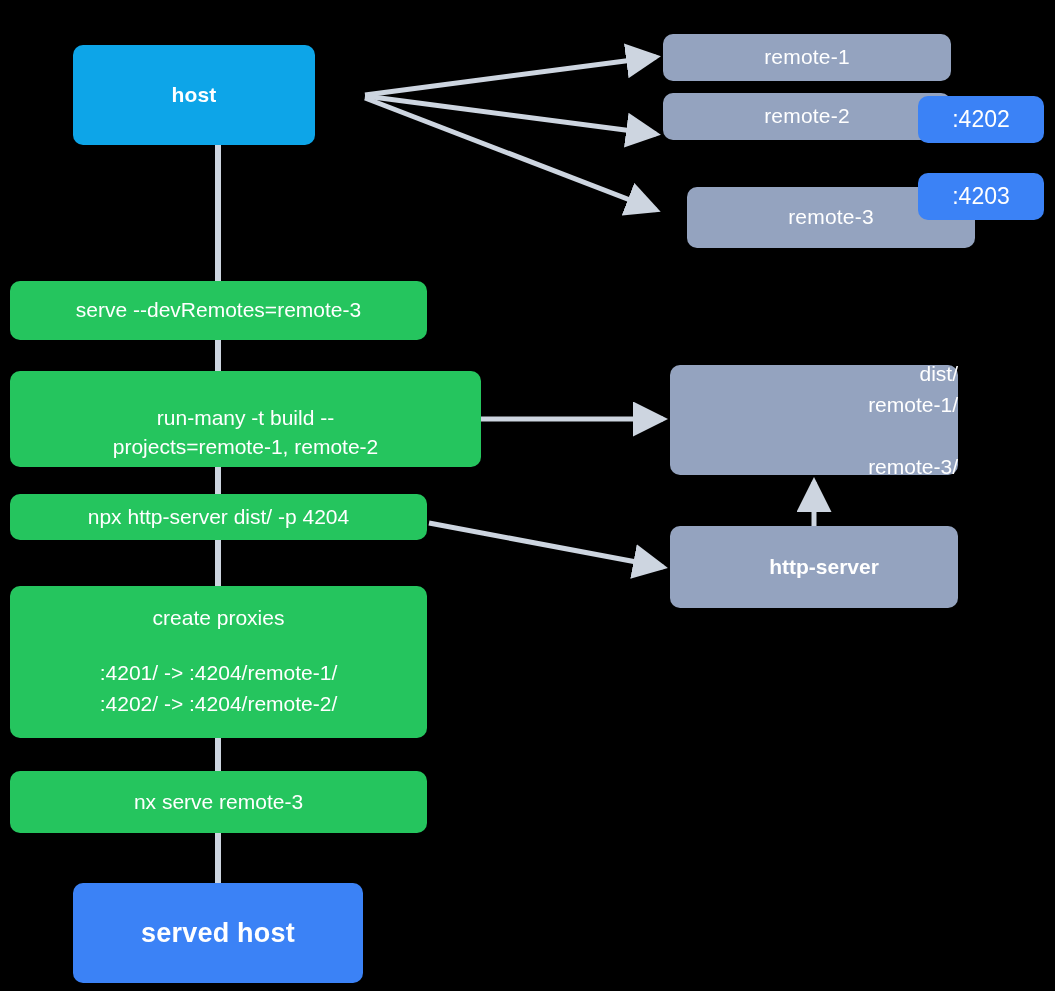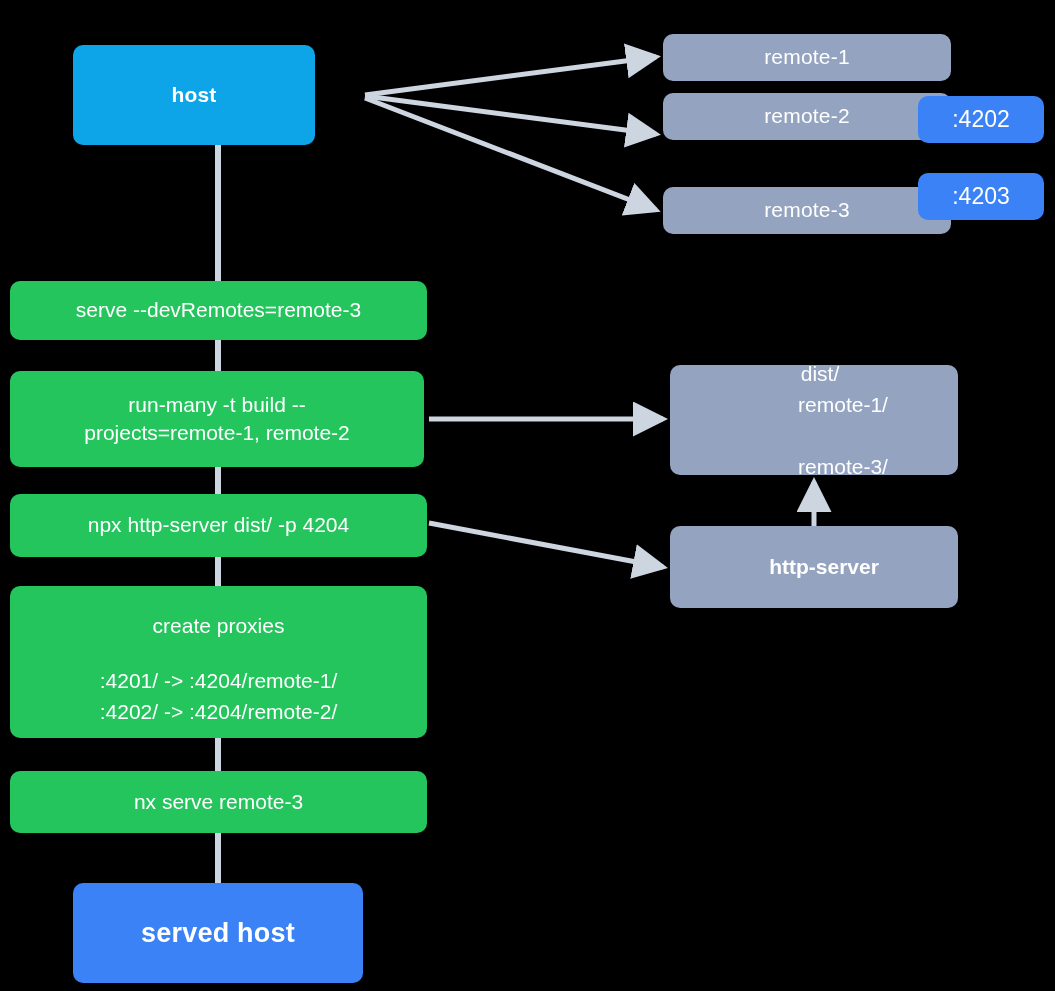--- a/index.html
+++ b/index.html
@@ -82,21 +82,21 @@
     display: flex;
     align-items: center;
     justify-content: center;
     z-index: 5;
   }
   .dist-text {
     display: block;
     width: 100%;
     padding-left: 12px;
     box-sizing: border-box;
-    text-align: center;
+    text-align: right;
     font-size: 21px;
     line-height: 1.48;
   }
   .dist-text .indent {
     display: block;
     padding-left: 46px;
   }
   .proxy-body {
     display: flex;
     flex-direction: column;
@@ -151,41 +151,41 @@
     <span>remote-1</span>
   </div>
 
   <div class="node node-remote" style="left:663px; top:93px; width:288px; height:47px;">
     <span>remote-2</span>
   </div>
   <div class="badge" style="left:918px; top:96px; width:126px; height:47px;">
     <span>:4202</span>
   </div>
 
-  <div class="node node-remote" style="left:663px; top:187px; width:288px; height:47px;">
+  <div class="node node-remote" style="left:687px; top:187px; width:288px; height:61px;">
     <span>remote-3</span>
   </div>
   <div class="badge" style="left:918px; top:173px; width:126px; height:47px;">
     <span>:4203</span>
   </div>
 
   <div class="node node-cmd" style="left:10px; top:281px; width:417px; height:59px;">
     <span>serve --devRemotes=remote-3</span>
   </div>
 
-  <div class="node node-cmd" style="left:10px; top:371px; width:414px; height:96px;">
+  <div class="node node-cmd" style="left:10px; top:371px; width:471px; height:96px;align-items:flex-end;">
     <span>run-many -t build --
 projects=remote-1, remote-2</span>
   </div>
 
-  <div class="node node-cmd" style="left:10px; top:494px; width:417px; height:63px;">
+  <div class="node node-cmd" style="left:10px; top:494px; width:417px; height:46px;">
     <span>npx http-server dist/ -p 4204</span>
   </div>
 
-  <div class="node node-cmd" style="left:10px; top:586px; width:417px; height:152px; padding:12px;">
+  <div class="node node-cmd" style="left:10px; top:586px; width:417px; height:152px; padding:4px;">
     <div class="proxy-body">
       <div class="proxy-title">create proxies</div>
       <div class="proxy-line">:4201/ -&gt; :4204/remote-1/</div>
       <div class="proxy-line">:4202/ -&gt; :4204/remote-2/</div>
     </div>
   </div>
 
   <div class="node node-cmd" style="left:10px; top:771px; width:417px; height:62px;">
     <span>nx serve remote-3</span>
   </div>

